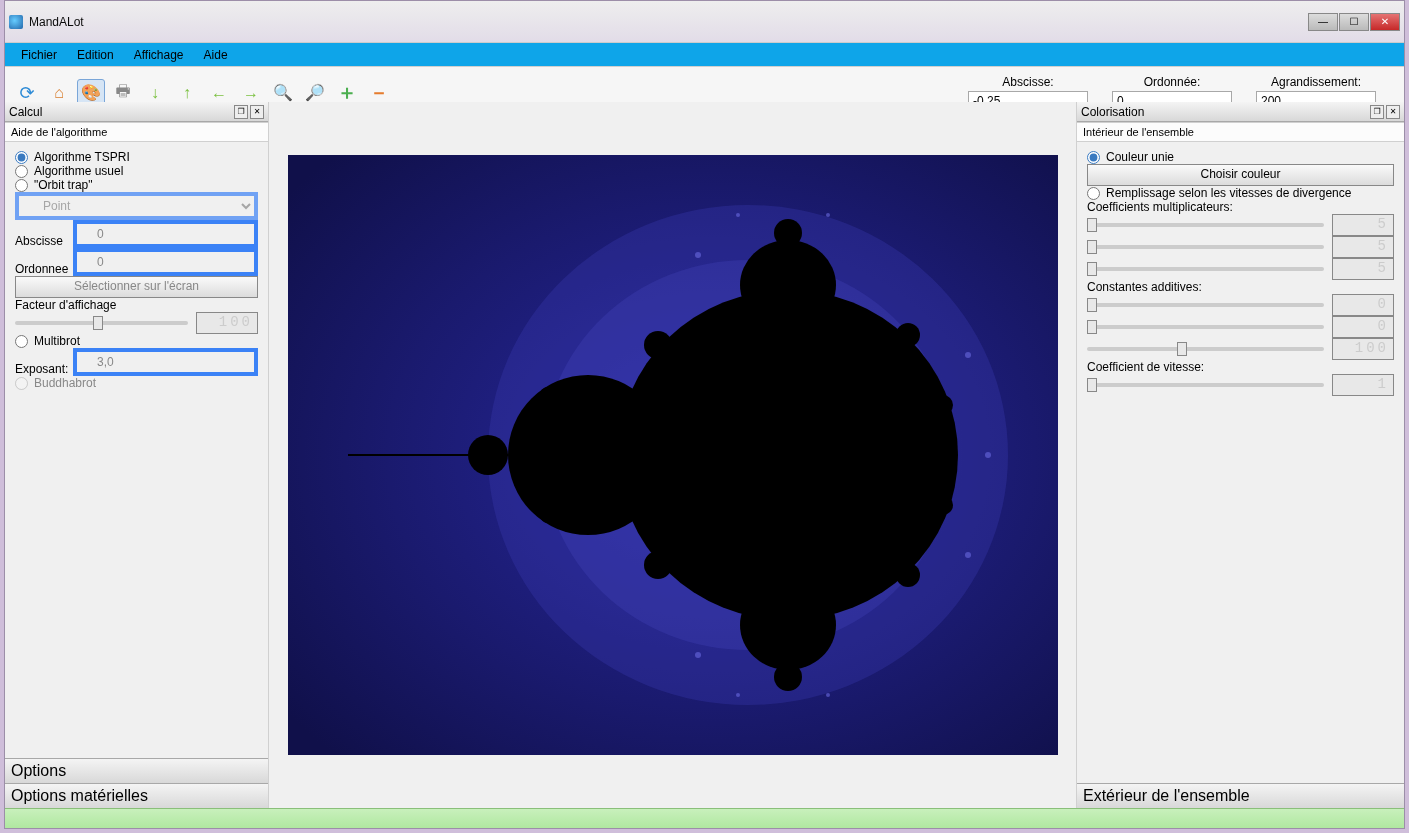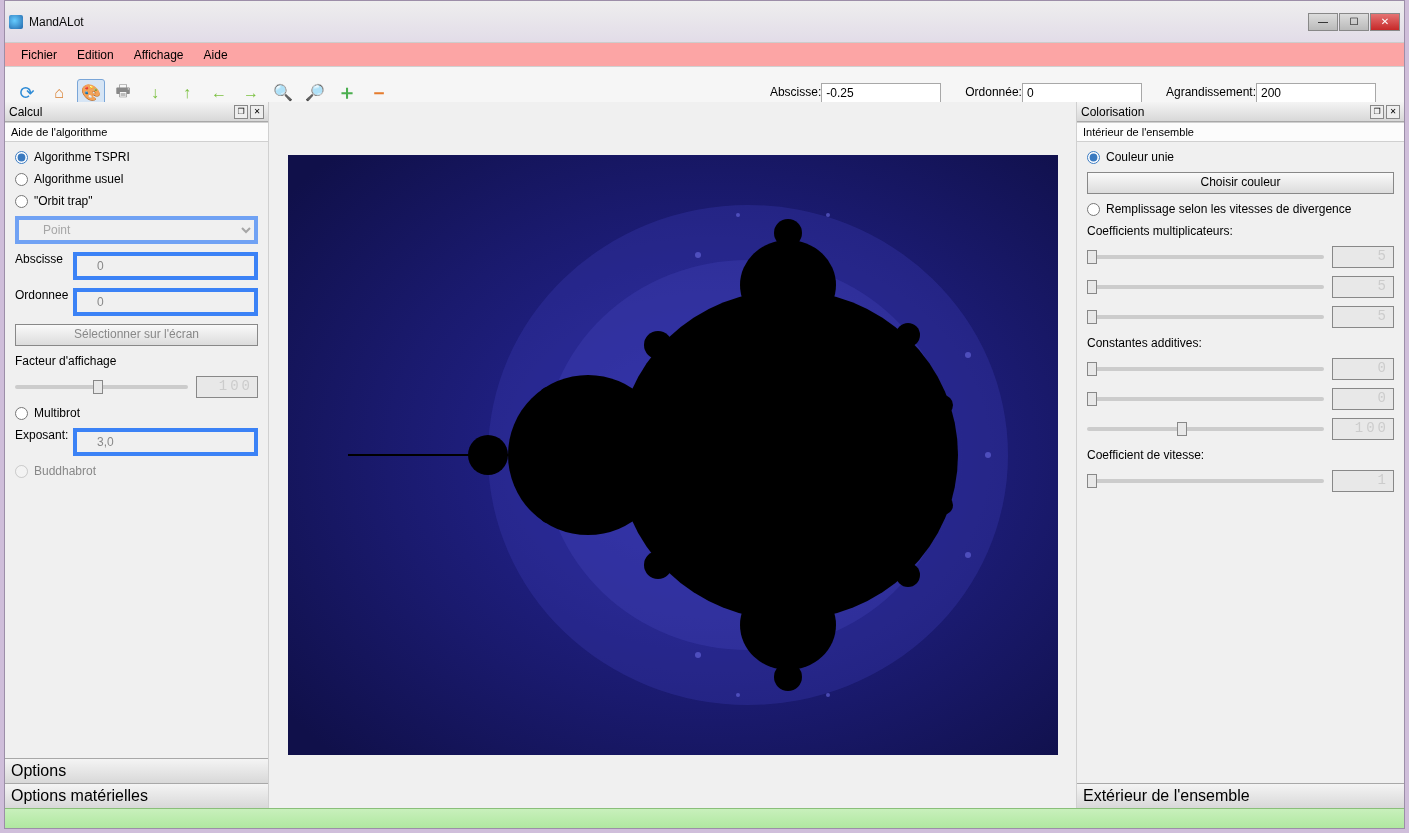--- a/index.html
+++ b/index.html
@@ -10,46 +10,46 @@
 .titlebar { height: 42px; background: linear-gradient(#eee, #e2dce8); display: flex; align-items: center; padding: 0 4px; border-bottom: 1px solid #ccc; }
 .titlebar .app-icon { width: 14px; height: 14px; background: radial-gradient(circle at 40% 40%, #6cf, #26a); border-radius: 2px; margin-right: 6px; }
 .titlebar .title { flex: 1; color: #0a0a0a; font-size: 12px; }
 .titlebar .win-btns { display: flex; }
 .titlebar .win-btn { width: 30px; height: 18px; margin-left: 1px; border: 1px solid #888; display:flex; align-items:center; justify-content:center; font-size:10px; }
 .win-min { background: linear-gradient(#dcdcdc,#bababa); }
 .win-max { background: linear-gradient(#dcdcdc,#bababa); }
 .win-close { width:46px; background: linear-gradient(#e57373,#c62828); color:#fff; border-color:#8a1c1c; }
 
 
-.menubar { height: 24px; background: #fca5a5; display:flex; align-items:center; padding: 0 6px; border-bottom: 1px solid #d0d0d0; }
+.menubar { height: 24px; background: #0ea5e9; display:flex; align-items:center; padding: 0 6px; border-bottom: 1px solid #d0d0d0; }
 .menubar span { padding: 3px 10px; cursor: default; }
 
 
 .toolrow { height: 52px; background: #f6f6f6; display:flex; align-items:center; padding: 0 8px; border-bottom: 1px solid #d0d0d0; gap:4px; }
 .tool { width: 28px; height: 28px; display:flex; align-items:center; justify-content:center; border:1px solid transparent; border-radius:3px; }
 .tool.active { border:1px solid #7aa6d8; background:#d6e5f5; }
 .fieldset { margin-left:auto; display:flex; gap:24px; padding-right:20px; }
-.fieldcol { display:flex; flex-direction:row; align-items:center; }
+.fieldcol { display:flex; flex-direction:column; align-items:center; }
 .fieldcol label { color:#000; margin-bottom:2px; }
 .fieldcol input { width:120px; height:20px; border:1px solid #a8a8a8; padding:1px 4px; background:#fff; }
 
 
 .client { position:absolute; top:101px; left:0; right:0; bottom:20px; display:flex; }
 .dock { width:264px; background:#f0f0f0; border-right:1px solid #d0d0d0; display:flex; flex-direction:column; }
 .dock-right { border-left:1px solid #d0d0d0; border-right:none; width:328px; }
 .dock-title { height:20px; background:linear-gradient(#f4f4f4,#d8d8d8); border-bottom:1px solid #a8a8a8; display:flex; align-items:center; padding:0 4px; font-size:11px; }
 .dock-title .spacer { flex:1; }
 .dock-title .dock-btn { width:14px; height:14px; border:1px solid #888; margin-left:2px; font-size:8px; line-height:12px; text-align:center; background:#eee; }
 .section-header { background:#fcfcfc; border-top:1px solid #d0d0d0; border-bottom:1px solid #d0d0d0; padding:3px 6px; font-size:11px; }
-.section-body { padding:8px 10px; display:flex; flex-direction:column; gap:8px; }
+.section-body { padding:8px 10px; display:flex; flex-direction:column; }
 .radio-row { display:flex; align-items:center; gap:6px; }
 .radio-row input[type=radio]{ accent-color:#3a7ac0; }
 select, .txt { width:100%; height:28px; border:4px solid #3b82f6; background:#f8f8f8; padding:0 20px; }
 .disabled { color:#888; background:#f0f0f0; }
-.form-row { display:flex; align-items:flex-start; gap:6px; }
+.form-row { display:flex; align-items:flex-end; gap:6px; }
 .form-row label { width:52px; }
 .form-row .txt { flex:1; }
 .btn { height:22px; border:1px solid #888; background:linear-gradient(#fafafa,#dcdcdc); text-align:center; padding:2px 0; }
 .slider-row { display:flex; align-items:center; gap:8px; }
 .slider { flex:1; height:4px; background:#ccc; position:relative; border-radius:2px; }
 .slider .thumb { position:absolute; top:-5px; width:10px; height:14px; background:#e8e8e8; border:1px solid #888; }
 .lcd { width:62px; height:22px; background:#e8e8e8; border:1px solid #888; font-family:"Courier New",monospace; letter-spacing:3px; text-align:right; padding:1px 4px; color:#ccc; font-size:14px; }
 
 .center { flex:1; display:flex; align-items:center; justify-content:center; background:#f0f0f0; }
 .canvas { width:770px; height:600px; background:#1a1a6e; position:relative; overflow:hidden; }

